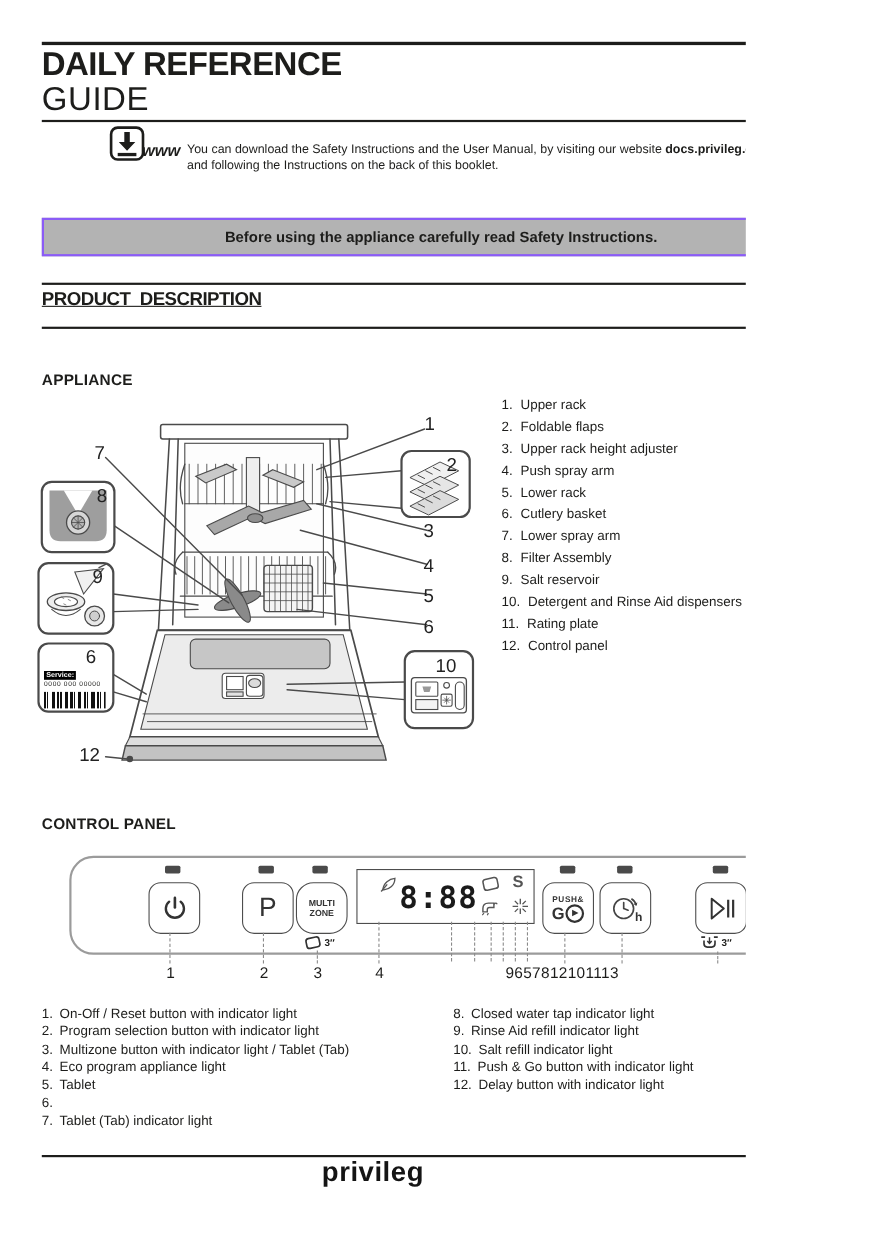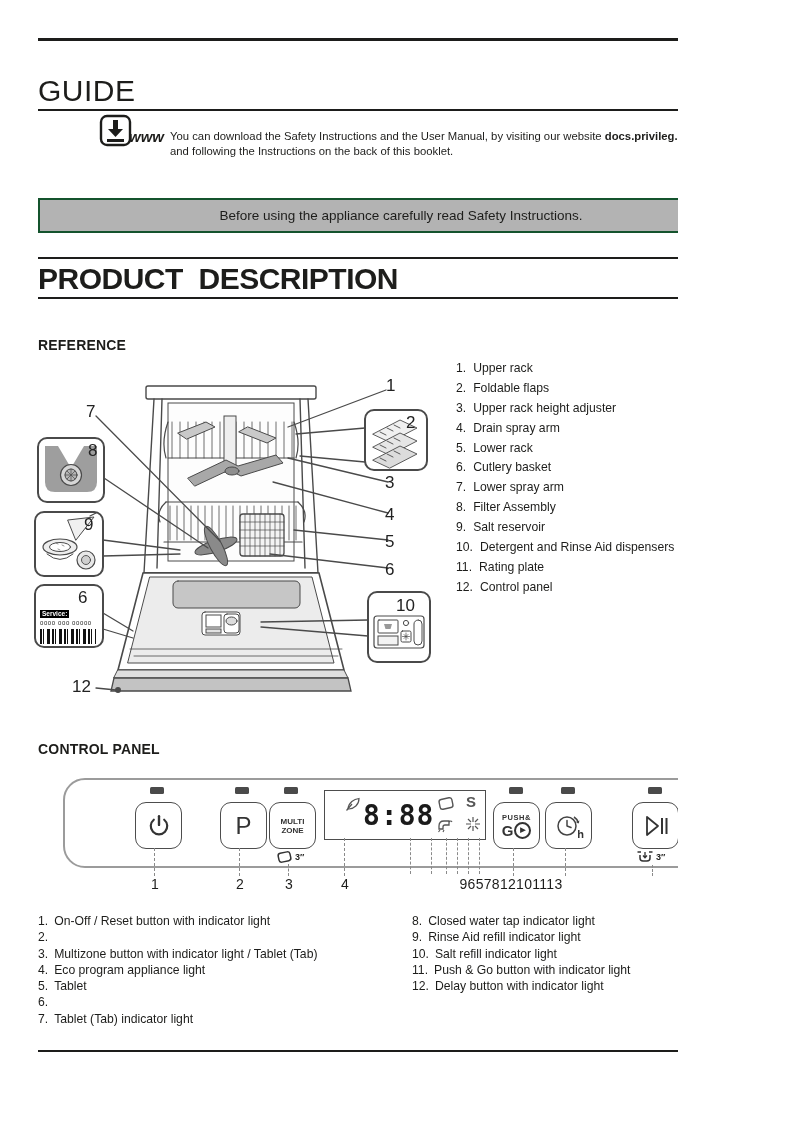--- a/index.html
+++ b/index.html
@@ -2,26 +2,26 @@
 <html><head>
 <meta charset="utf-8">
 <style>
   html,body{margin:0;padding:0;background:#fff;}
   .page{position:relative;width:678px;height:1134px;background:#fff;overflow:hidden;
         font-family:"Liberation Sans",sans-serif;color:#1d1d1b;}
   .abs{position:absolute;}
   .rule{position:absolute;background:#1d1d1b;}
   .h1a{font-size:30px;font-weight:800;letter-spacing:-0.5px;}
   .h1b{font-size:30px;font-weight:400;letter-spacing:0.5px;}
-  .h2{font-size:30px;font-weight:800;white-space:pre;letter-spacing:-0.5px;}
+  .h2{font-size:17px;font-weight:800;white-space:pre;letter-spacing:-0.5px;text-decoration:underline;}
   .h3{font-size:14px;font-weight:700;letter-spacing:0.2px;}
   .lang{font-size:21px;font-weight:700;}
   .dl-text{font-size:11.3px;line-height:15px;}
   .banner{position:absolute;left:38px;top:198px;width:722px;height:31px;background:#b3b3b3;
-          border:2px solid #14532d;text-align:center;line-height:31px;font-size:13.5px;font-weight:400;}
+          border:2px solid #8b5cf6;text-align:center;line-height:31px;font-size:13.5px;font-weight:700;}
   .plist{position:absolute;left:456px;top:361px;width:340px;font-size:12.2px;}
   .plist .row{display:flex;gap:7px;height:19.9px;align-items:flex-start;}
   .legend{position:absolute;top:914px;font-size:12.2px;}
   .legend .row{display:flex;gap:6px;height:16.3px;}
   .callout{position:absolute;font-size:17px;font-weight:500;color:#222;}
   .panel{position:absolute;left:63px;top:778px;width:669px;height:86px;
          border:2.5px solid #9b9b9b;border-radius:22px;background:#fff;}
   .ind{position:absolute;width:14px;height:7px;background:#4a4a4a;border-radius:1.5px;top:7px;}
   .btn{position:absolute;top:22px;width:45px;height:45px;border:1.7px solid #4d4d4d;border-radius:11px;
        background:#fff;display:flex;flex-direction:column;align-items:center;justify-content:center;}
@@ -46,20 +46,21 @@
   svg{display:block;}
 </style>
 </head>
 <body>
 
 <div class="page">
 
   <div class="rule" style="left:38px;top:38px;width:688px;height:3px;"></div>
   <div class="rule" style="left:726px;top:19px;width:2.5px;height:39px;"></div>
   <div class="abs lang" style="left:732px;top:20px;">EN</div>
+  <div class="abs h1a" style="left:38px;top:42px;">DAILY REFERENCE</div>
   <div class="abs h1b" style="left:38px;top:74px;">GUIDE</div>
   <div class="rule" style="left:38px;top:109px;width:726px;height:2px;"></div>
 
   <div class="abs" style="left:99px;top:113px;width:66px;height:36px;">
     <svg width="66" height="36" viewBox="0 0 66 36">
       <rect x="2" y="3" width="29" height="29" rx="6" fill="none" stroke="#1d1d1b" stroke-width="2.4"></rect>
       <path d="M16.5 8 v9 h5 l-7.5 8 -7.5 -8 h5 v-9 z" fill="#1d1d1b" transform="translate(2.5,-1)"></path>
       <rect x="8" y="26" width="17" height="3" fill="#1d1d1b"></rect>
       <text x="30" y="29" font-family="Liberation Sans, sans-serif" font-size="15" font-style="italic" font-weight="700" fill="#1d1d1b">www</text>
     </svg>
@@ -70,21 +71,21 @@
   </div>
 
   <div class="banner">
     <span>Before using the appliance carefully read Safety Instructions.</span>
   </div>
 
   <div class="rule" style="left:38px;top:257px;width:726px;height:2px;"></div>
   <div class="abs h2" style="left:38px;top:262px;">PRODUCT  DESCRIPTION</div>
   <div class="rule" style="left:38px;top:297px;width:726px;height:2px;"></div>
 
-  <div class="abs h3" style="left:38px;top:337px;">REFERENCE</div>
+  <div class="abs h3" style="left:38px;top:337px;">APPLIANCE</div>
 
   <svg class="abs" style="left:30px;top:370px;" width="420" height="340" viewBox="0 0 420 340">
     <g stroke="#4a4a4a" stroke-width="1.4" fill="none" stroke-linecap="round">
 
       <rect x="116" y="16" width="170" height="13" rx="2" fill="#fff"></rect>
 
       <path d="M124,29 L114,203"></path>
         <path d="M132,29 L127,198"></path>
       <path d="M278,29 L288,203"></path>
         <path d="M270,29 L275,198"></path>
@@ -223,21 +224,21 @@
     <div class="row">
         <span>2.</span>
         <span>Foldable flaps</span>
       </div>
     <div class="row">
         <span>3.</span>
         <span>Upper rack height adjuster</span>
       </div>
     <div class="row">
         <span>4.</span>
-        <span>Drain spray arm</span>
+        <span>Push spray arm</span>
       </div>
     <div class="row">
         <span>5.</span>
         <span>Lower rack</span>
       </div>
     <div class="row">
         <span>6.</span>
         <span>Cutlery basket</span>
       </div>
     <div class="row">
@@ -279,21 +280,21 @@
 
     <div class="btn" style="left:70px;">
       <svg width="26" height="26" viewBox="0 0 24 24">
         <path d="M12 3 v8" stroke="#333" stroke-width="2.2" fill="none" stroke-linecap="round"></path>
         <path d="M7.2 6.2 a7.6 7.6 0 1 0 9.6 0" stroke="#333" stroke-width="2" fill="none" stroke-linecap="round"></path>
       </svg>
     </div>
     <div class="btn" style="left:155px;">
       <span class="p-label">P</span>
     </div>
-    <div class="btn" style="left:204px;">
+    <div class="btn" style="left:204px;border-radius:16px;">
       <div class="mz"><span>MULTI</span><br>
       <span>ZONE</span></div>
     </div>
 
     <div class="display">
       <svg class="abs" style="left:20px;top:5px;" width="16" height="16" viewBox="0 0 16 16">
         <path d="M3 13 C3.5 6.5, 9 3, 14 2.5 C14 9, 9 12.5, 4 13 Z" fill="none" stroke="#555" stroke-width="1.2"></path>
         <path d="M1.5 14.5 L7 8" stroke="#555" stroke-width="1.2" fill="none"></path>
       </svg>
       <span class="seg">8:88</span>
@@ -374,20 +375,21 @@
   <span class="cpnum" style="left:345px;">4</span>
   <span class="cpnum" style="left:511px;letter-spacing:0.3px;">9657812101113</span>
 
   <div class="legend" style="left:38px;width:372px;">
     <div class="row">
         <span>1.</span>
         <span>On-Off / Reset button with indicator light</span>
       </div>
     <div class="row">
         <span>2.</span>
+        <span>Program selection button with indicator light</span>
       </div>
     <div class="row">
         <span>3.</span>
         <span>Multizone button with indicator light / Tablet (Tab)</span>
       </div>
     <div class="row">
         <span>4.</span>
         <span>Eco program appliance light</span>
       </div>
     <div class="row">
@@ -419,15 +421,16 @@
         <span>11.</span>
         <span>Push &amp; Go button with indicator light</span>
       </div>
     <div class="row">
         <span>12.</span>
         <span>Delay button with indicator light</span>
       </div>
   </div>
 
   <div class="rule" style="left:38px;top:1050px;width:726px;height:2px;"></div>
+  <div class="footer-brand">privileg</div>
   <div class="abs" style="left:746px;top:1046px;font-size:13px;">1</div>
 
 </div>
 
 </body></html>

